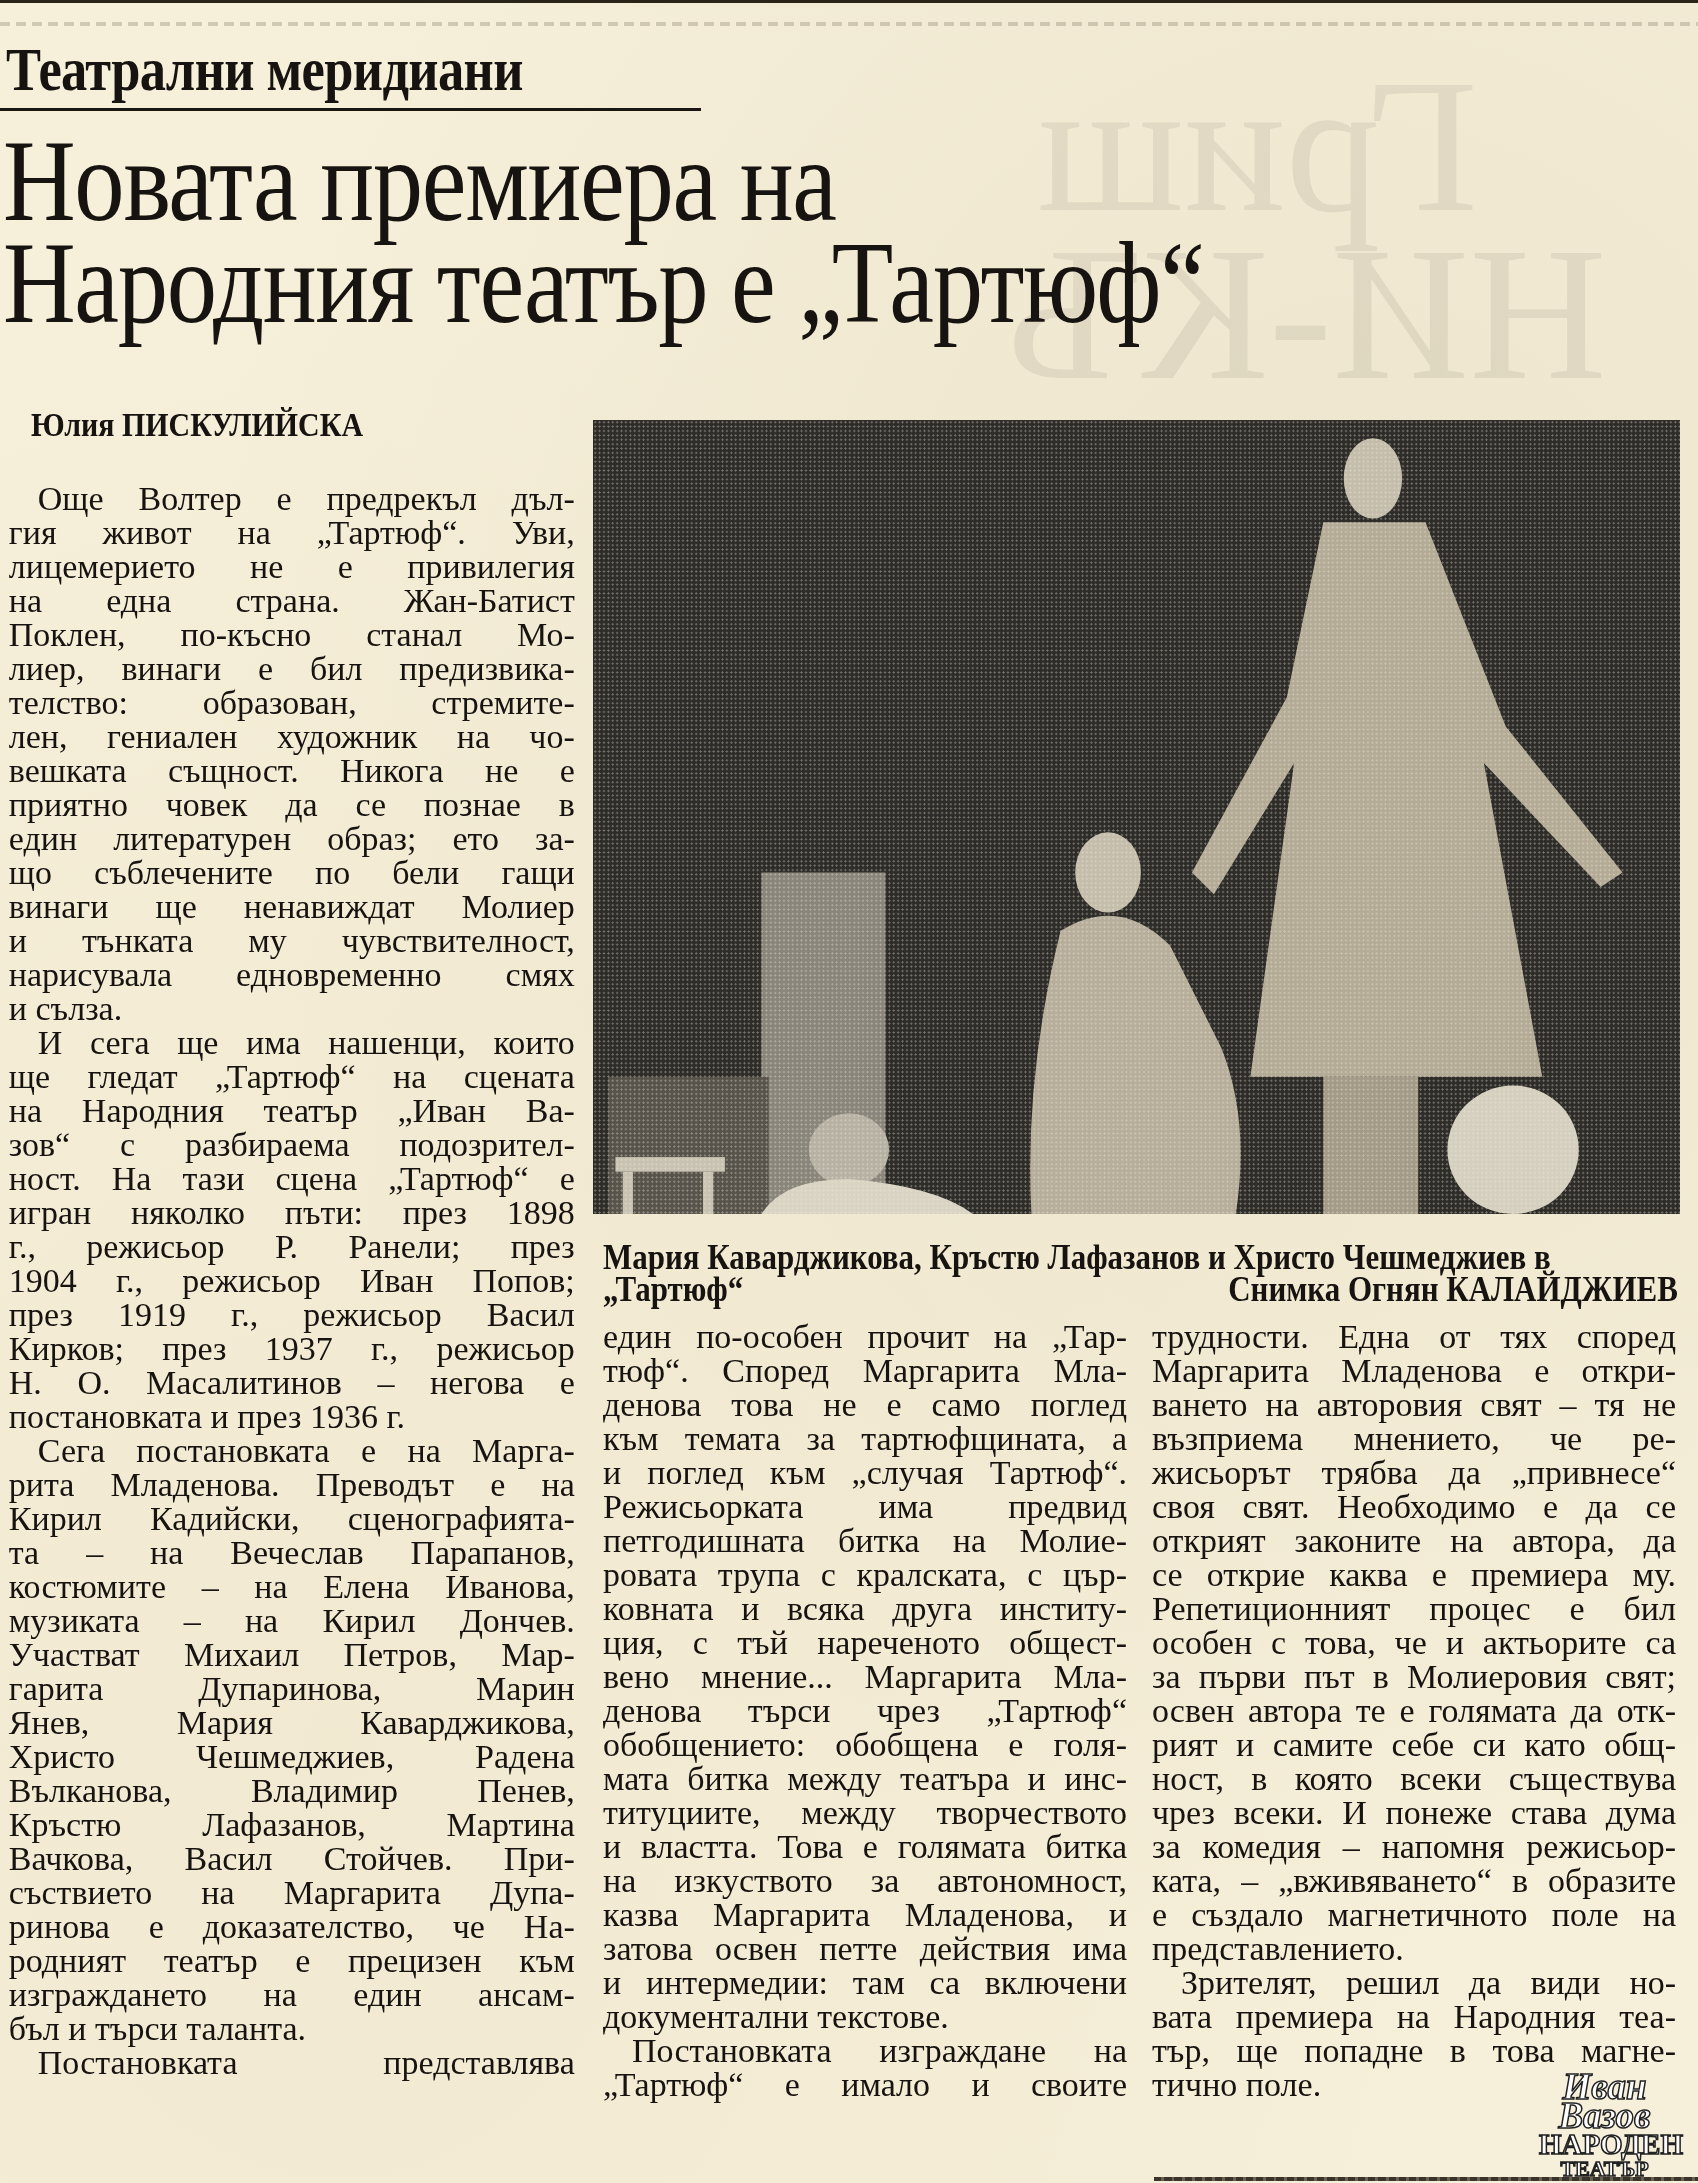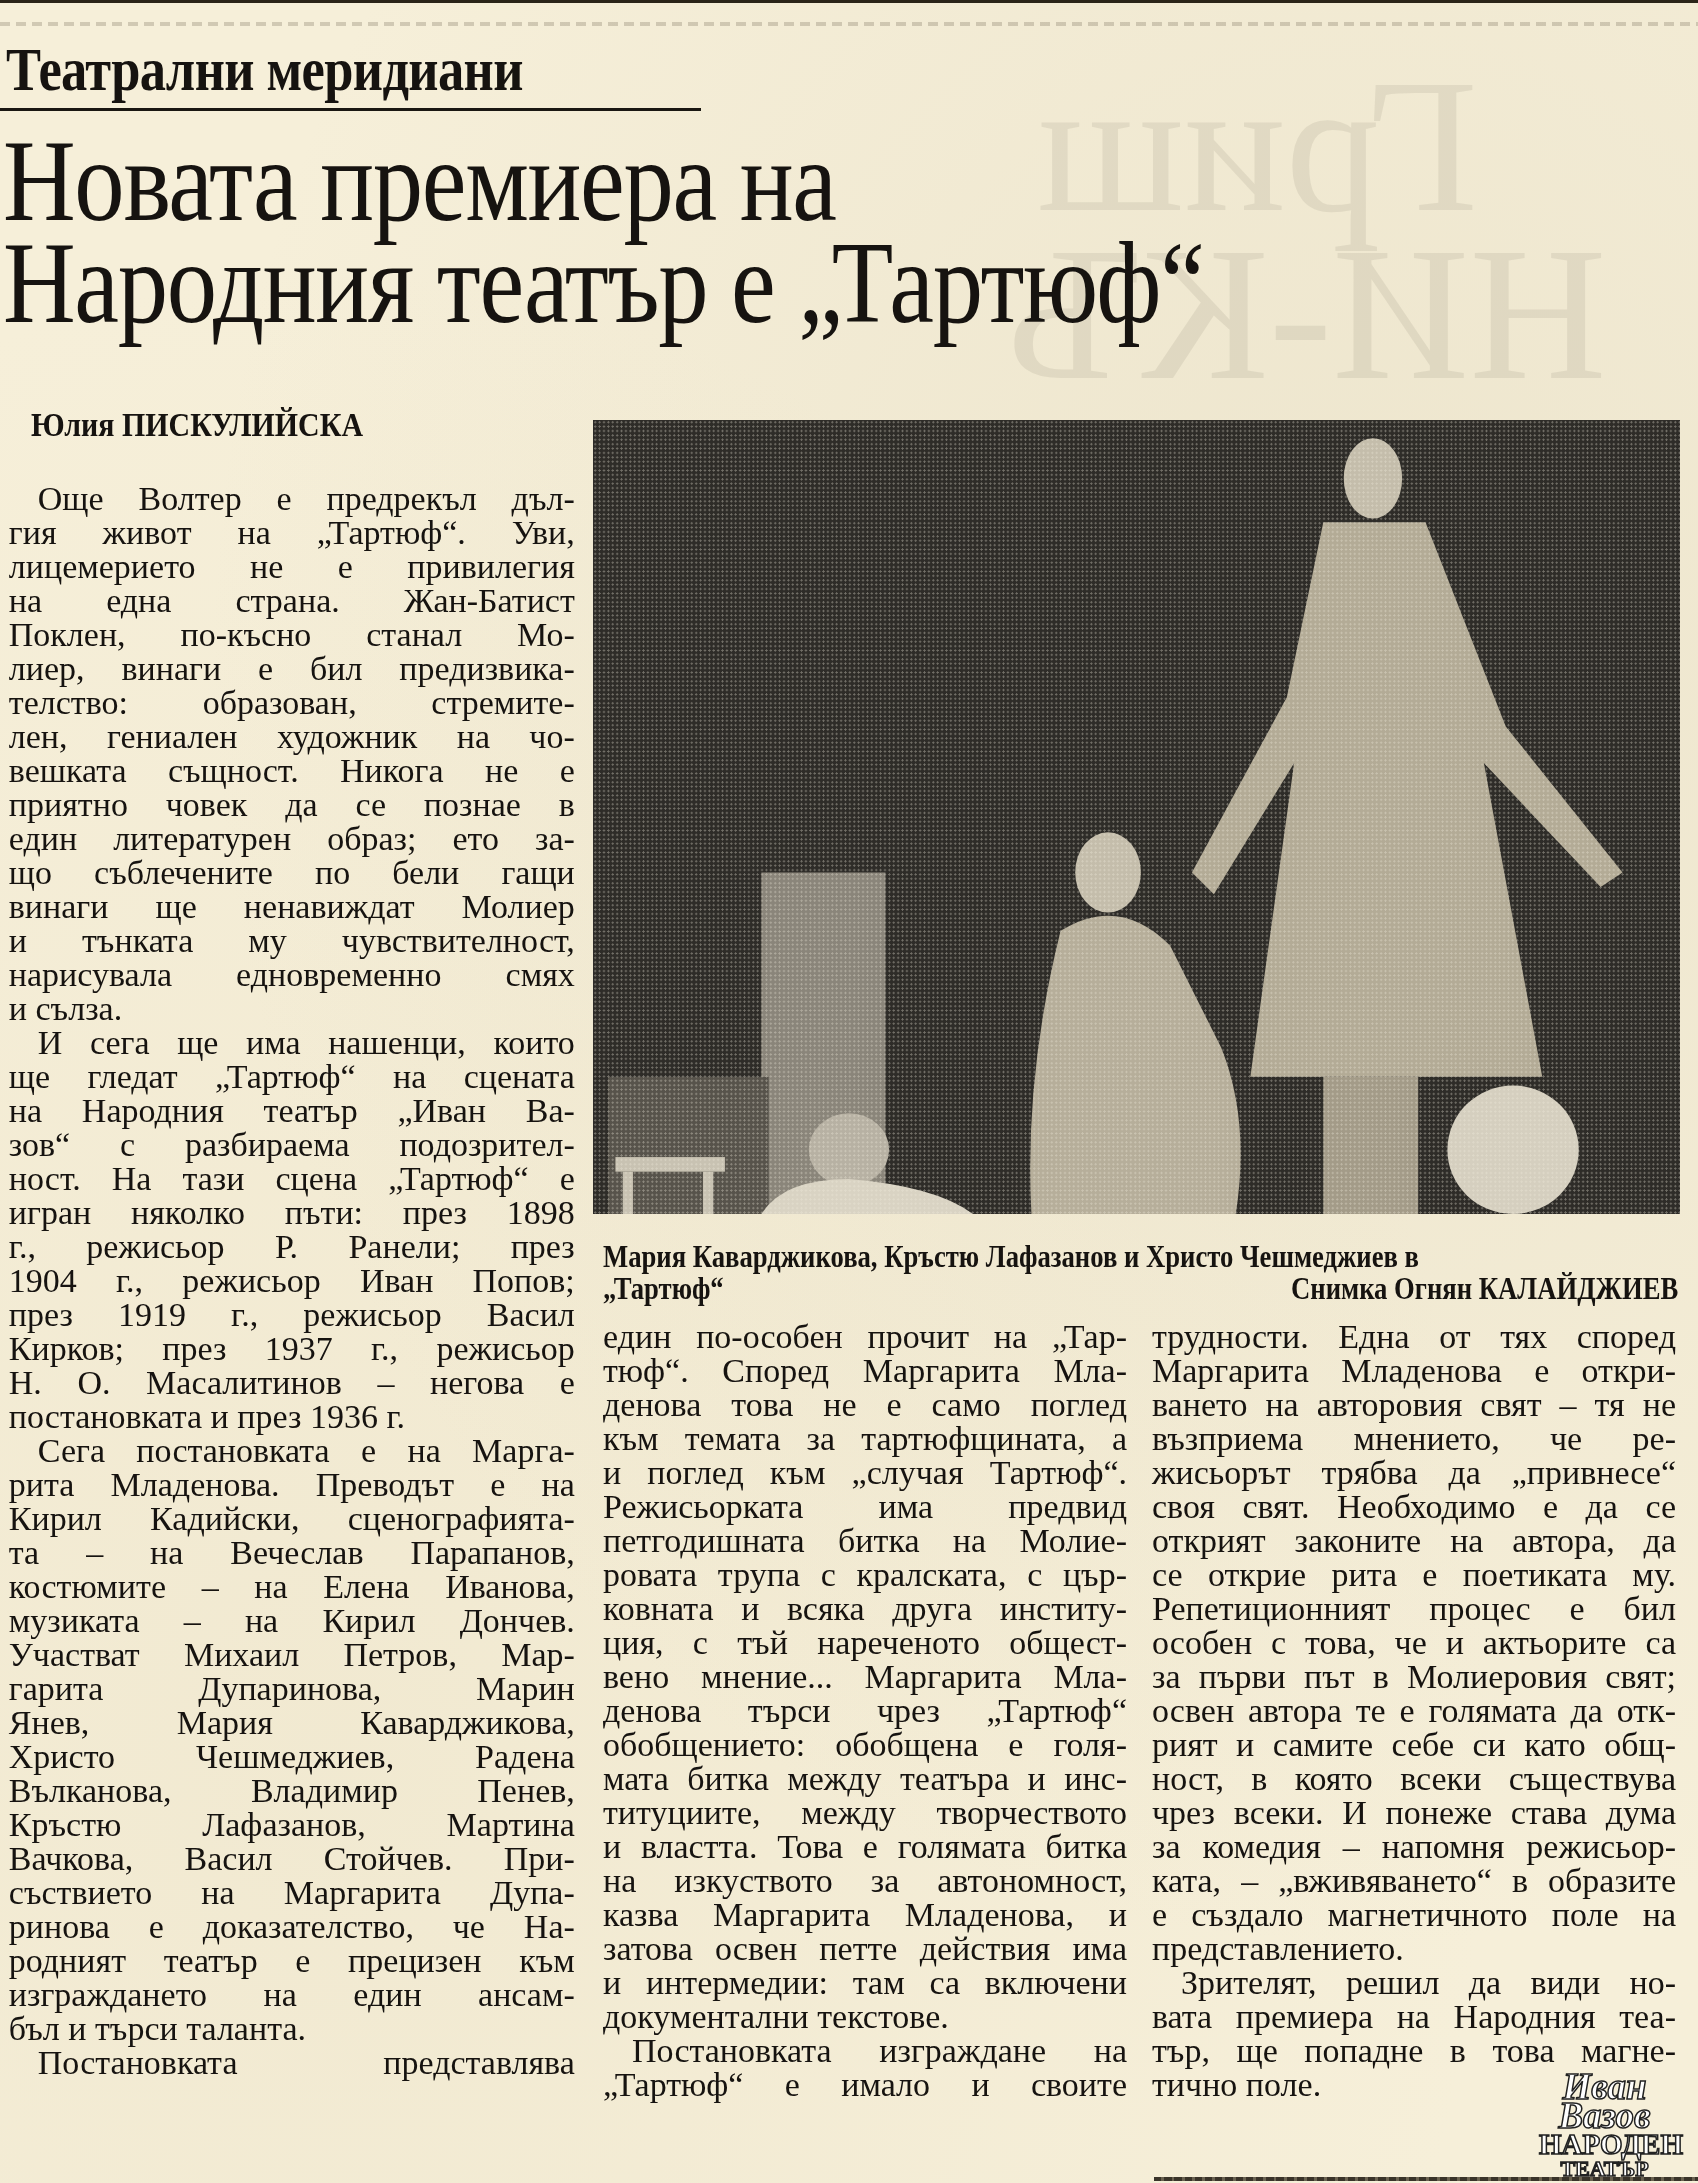--- a/index.html
+++ b/index.html
@@ -57,21 +57,21 @@
     position:absolute; left:593px; top:420px; width:1087px; height:794px;
     background:#2b2a27; overflow:hidden;
   }
   .photo .dots {
     position:absolute; inset:0;
     background-image:radial-gradient(circle, rgba(240,235,220,0.35) 0.9px, transparent 1.2px);
     background-size:4.4px 4.4px;
   }
   .caption {
     position:absolute; left:603px; top:1241px; width:1075px;
-    font-size:31px; font-weight:bold; line-height:32px;
+    font-size:36px; font-weight:bold; line-height:32px;
   }
   .caption .c1 { white-space:nowrap; display:block; transform:scaleX(0.86); transform-origin:left top; }
   .caption .c2row { display:flex; justify-content:space-between; }
   .caption .c2 { white-space:nowrap; transform:scaleX(0.86); transform-origin:left top; }
   .caption .credit { white-space:nowrap; transform:scaleX(0.86); transform-origin:right top; }
   .logo {
     position:absolute; left:1539px; top:2072px; width:131px; text-align:center;
     color:#fff; -webkit-text-stroke:1.5px #222; font-family:"Liberation Serif",serif;
   }
   .logo .sig { font-style:italic; font-size:37px; line-height:29px; font-weight:bold; }
@@ -204,21 +204,21 @@
     <span class="ln" style="display: block; width: 524px; box-sizing: border-box;">„Тартюф“ е имало и своите</span>
   </div>
 <div class="col col3">
     <span class="ln" style="display: block; width: 524px; box-sizing: border-box;">трудности. Една от тях според</span>
     <span class="ln" style="display: block; width: 524px; box-sizing: border-box;">Маргарита Младенова е откри-</span>
     <span class="ln" style="display: block; width: 524px; box-sizing: border-box;">ването на авторовия свят – тя не</span>
     <span class="ln" style="display: block; width: 524px; box-sizing: border-box;">възприема мнението, че ре-</span>
     <span class="ln" style="display: block; width: 524px; box-sizing: border-box;">жисьорът трябва да „привнесе“</span>
     <span class="ln" style="display: block; width: 524px; box-sizing: border-box;">своя свят. Необходимо е да се</span>
     <span class="ln" style="display: block; width: 524px; box-sizing: border-box;">открият законите на автора, да</span>
-    <span class="ln" style="display: block; width: 524px; box-sizing: border-box;">се открие рита е поетиката му.</span>
+    <span class="ln" style="display: block; width: 524px; box-sizing: border-box;">се открие каква е премиера му.</span>
     <span class="ln" style="display: block; width: 524px; box-sizing: border-box;">Репетиционният процес е бил</span>
     <span class="ln" style="display: block; width: 524px; box-sizing: border-box;">особен с това, че и актьорите са</span>
     <span class="ln" style="display: block; width: 524px; box-sizing: border-box;">за първи път в Молиеровия свят;</span>
     <span class="ln" style="display: block; width: 524px; box-sizing: border-box;">освен автора те е голямата да отк-</span>
     <span class="ln" style="display: block; width: 524px; box-sizing: border-box;">рият и самите себе си като общ-</span>
     <span class="ln" style="display: block; width: 524px; box-sizing: border-box;">ност, в която всеки съществува</span>
     <span class="ln" style="display: block; width: 524px; box-sizing: border-box;">чрез всеки. И понеже става дума</span>
     <span class="ln" style="display: block; width: 524px; box-sizing: border-box;">за комедия – напомня режисьор-</span>
     <span class="ln" style="display: block; width: 524px; box-sizing: border-box;">ката, – „вживяването“ в образите</span>
     <span class="ln" style="display: block; width: 524px; box-sizing: border-box;">е създало магнетичното поле на</span>

